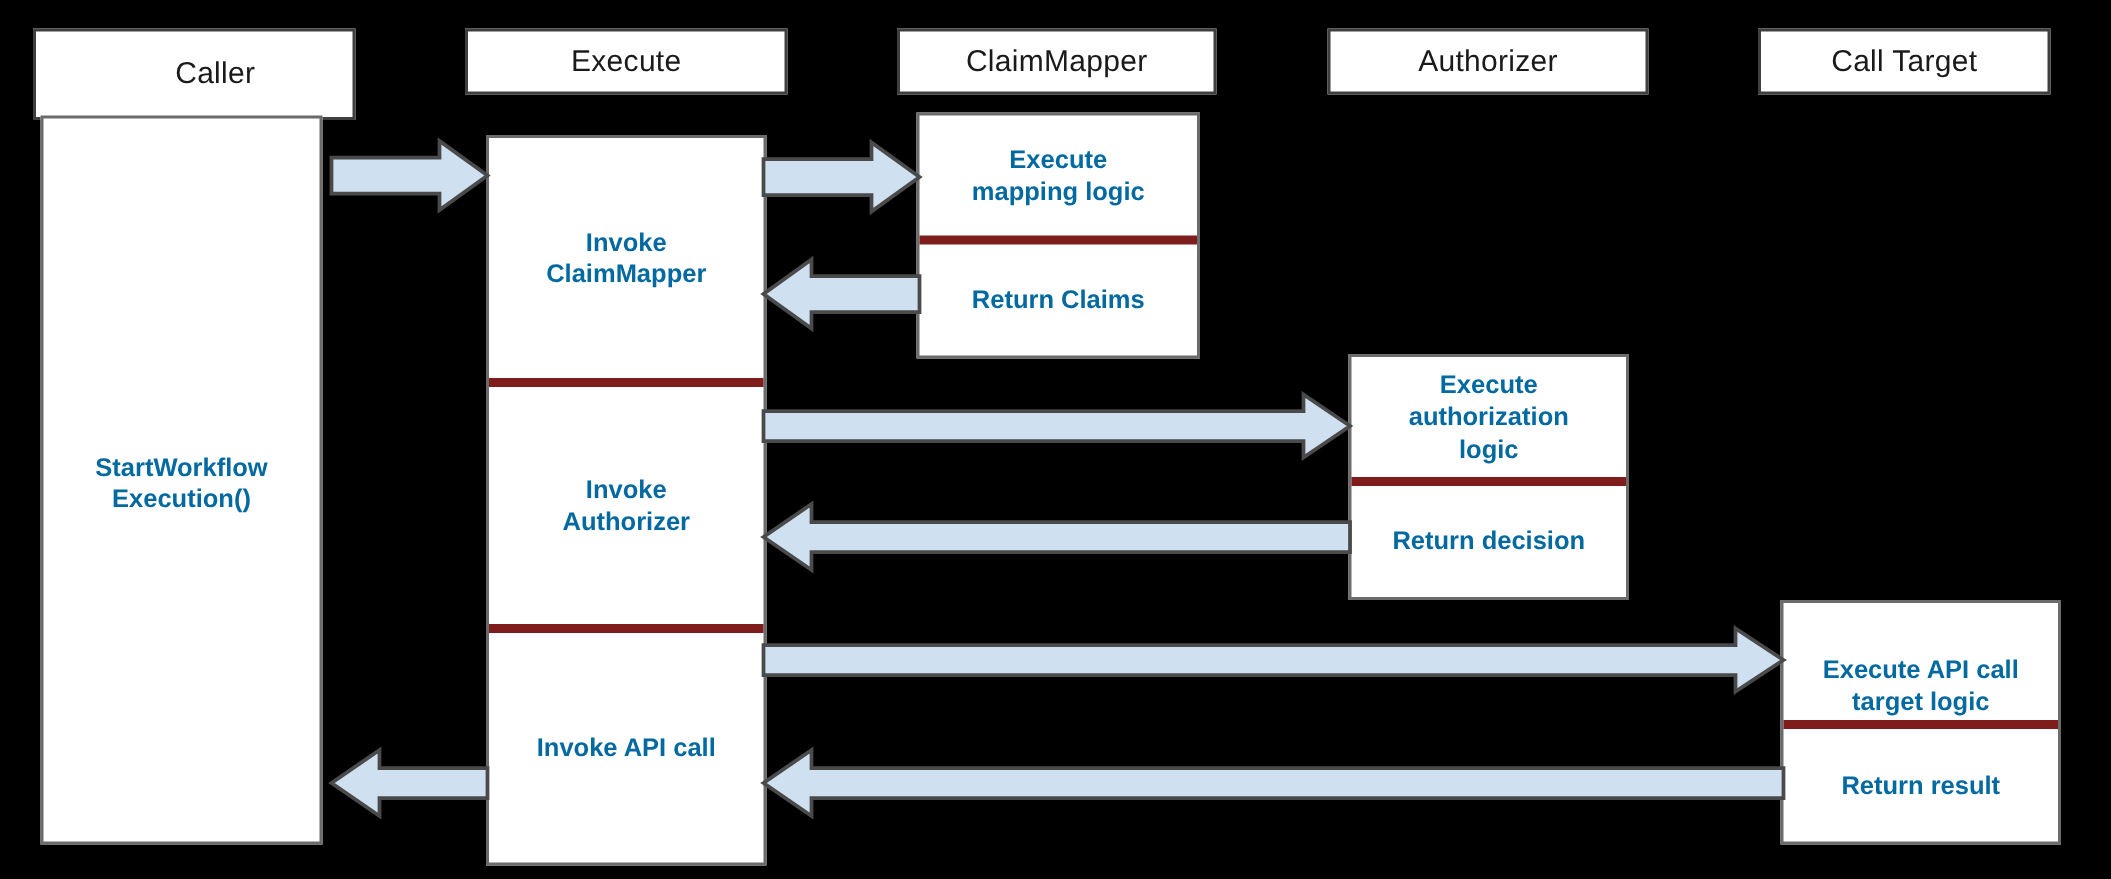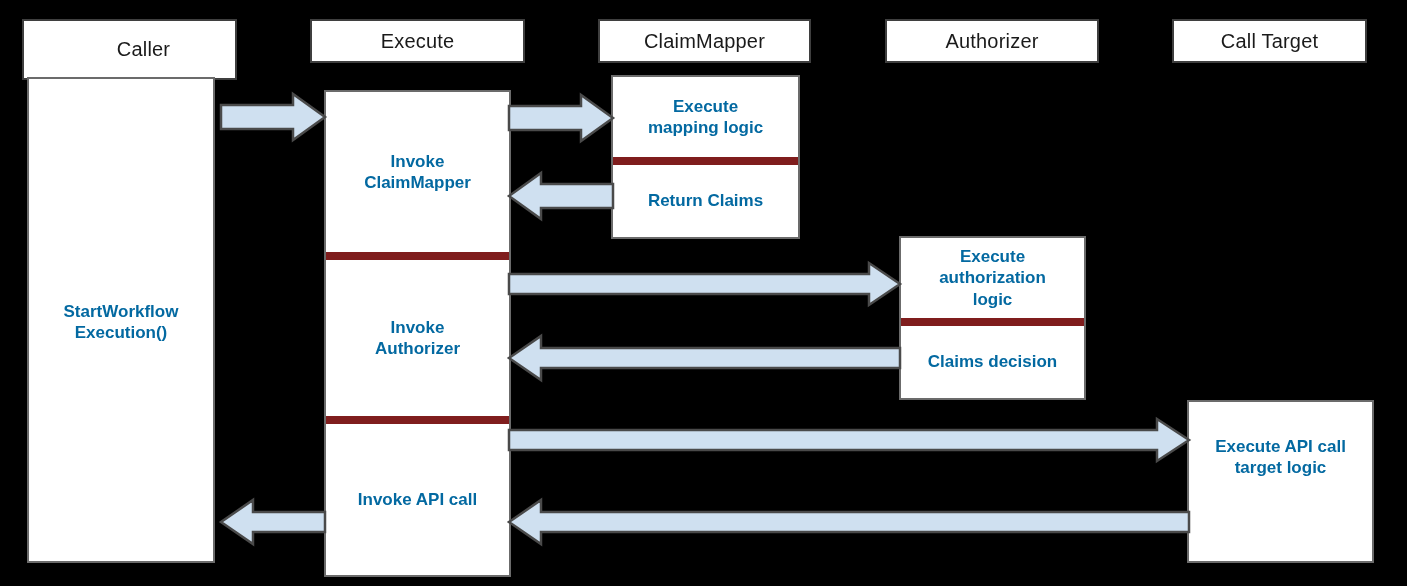--- a/index.html
+++ b/index.html
@@ -47,21 +47,21 @@
     justify-content: center;
     text-align: center;
     color: #0369a1;
     font-size: 17px;
     font-weight: bold;
     line-height: 1.25;
     box-sizing: border-box;
     padding: 2px 6px;
   }
   .seg.divider-top {
-    border-top: 8px solid #7f1d1d;
+    border-top: 6px solid #7f1d1d;
   }
 
   
   .arrow {
     position: absolute;
   }
   .arrow svg {
     display: block;
     overflow: visible;
   }
@@ -107,26 +107,27 @@
   <div class="life-box" style="left:611px; top:75px; width:189px; height:164px;">
     <div class="seg" style="top:0; height:80px; white-space:pre-line;">Execute
 mapping logic</div>
     <div class="seg divider-top" style="top:80px; height:80px; white-space:pre-line;">Return Claims</div>
   </div>
 
   <div class="life-box" style="left:899px; top:236px; width:187px; height:164px;">
     <div class="seg" style="top:0; height:80px; white-space:pre-line;">Execute
 authorization
 logic</div>
-    <div class="seg divider-top" style="top:80px; height:80px; white-space:pre-line;">Claims decision</div>
+    <div class="seg divider-top" style="top:80px; height:80px; white-space:pre-line;">Return decision</div>
   </div>
 
   <div class="life-box" style="left:1187px; top:400px; width:187px; height:163px;">
     <div class="seg" style="top:16px; height:78px; white-space:pre-line;">Execute API call
 target logic</div>
+    <div class="seg divider-top" style="top:78px; height:81px; white-space:pre-line;">Return result</div>
   </div>
 
   <div class="arrow" style="left:221px; top:94px; width:105px; height:46px;">
     <svg width="105" height="46" viewBox="0 0 105 46">
       <polygon points="0,11 72,11 72,0 104,23 72,46 72,35 0,35" fill="#cfe0f0" stroke="#4a4a4a" stroke-width="2.5" stroke-linejoin="miter"></polygon>
     </svg>
   </div>
 
   <div class="arrow" style="left:509px; top:95px; width:105px; height:46px;">
     <svg width="105" height="46" viewBox="0 0 105 46">

